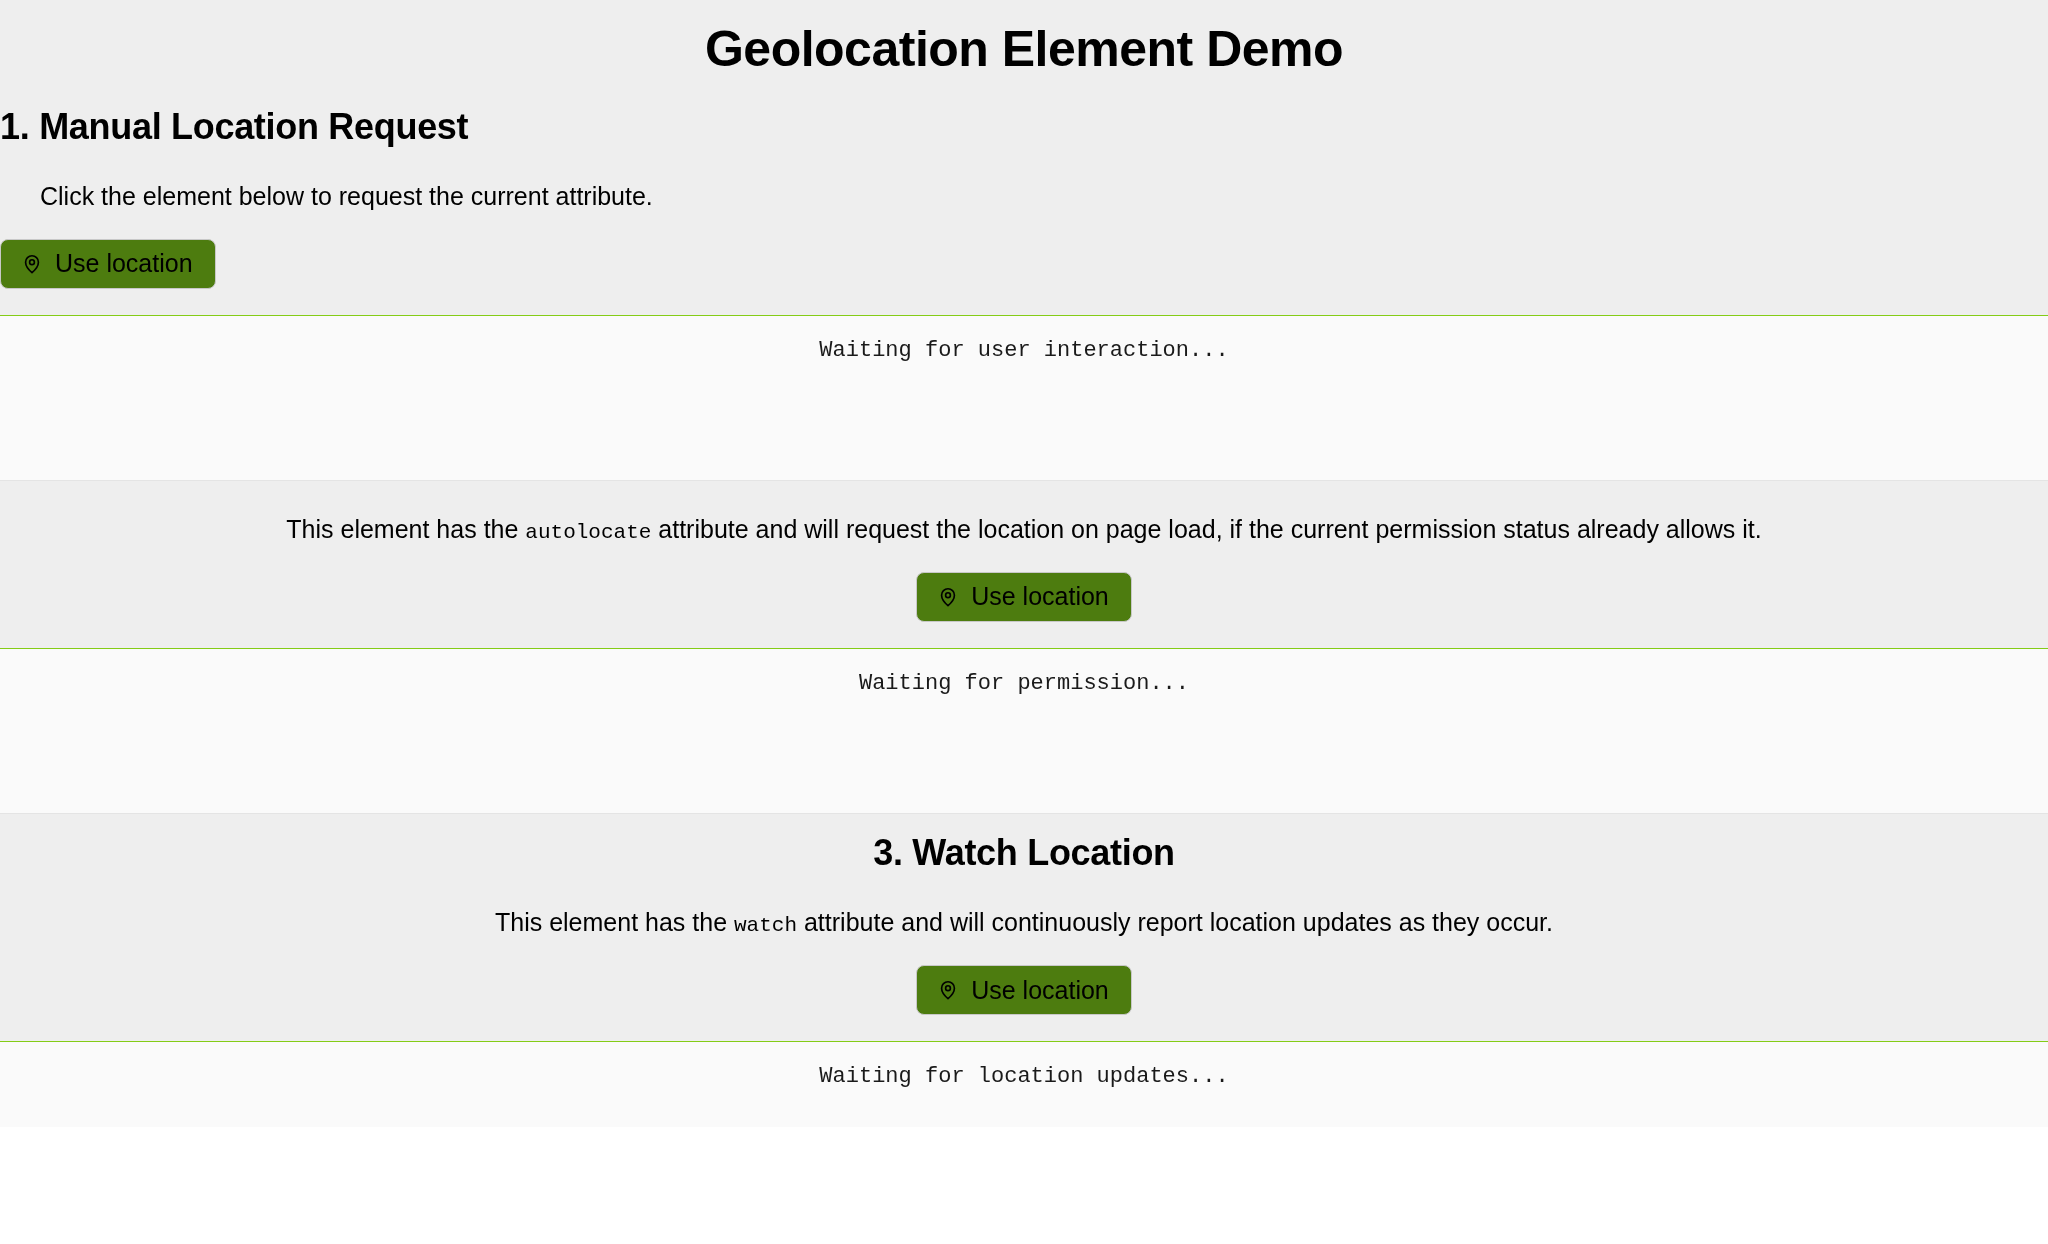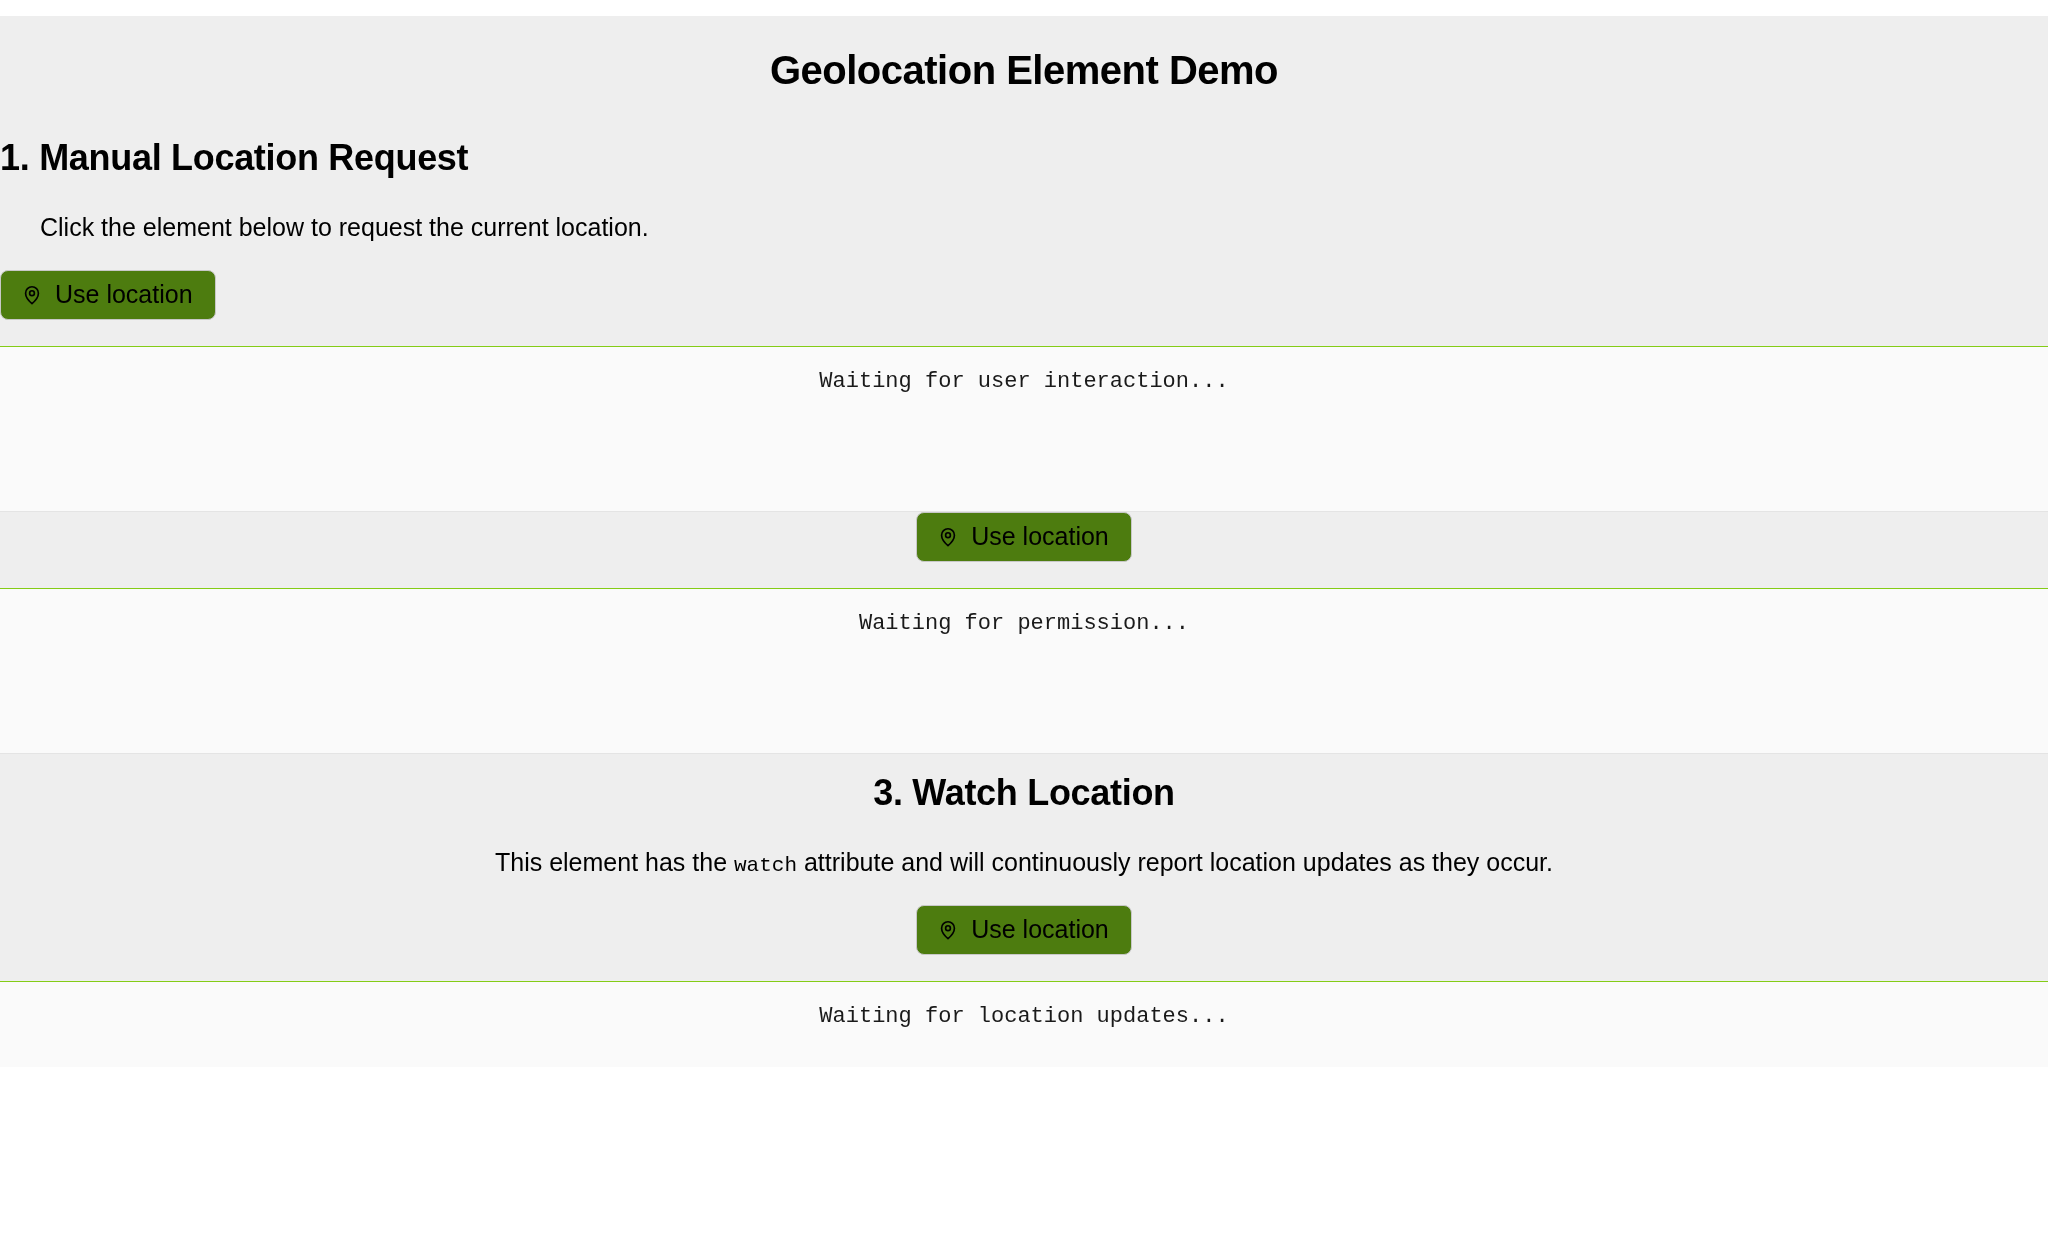--- a/index.html
+++ b/index.html
@@ -9,25 +9,25 @@
     font-family: "Liberation Sans", sans-serif;
     color: #000000;
   }
   body {
     width: 2048px;
     min-height: 1244px;
     -webkit-font-smoothing: antialiased;
   }
 
   .page-title {
-    font-size: 40px;
+    font-size: 50px;
     font-weight: bold;
     text-align: center;
-    margin: 16px;
-    padding: 32px 0 10px 0;
+    margin: 0;
+    padding: 20px 0 10px 0;
     letter-spacing: -0.5px;
   }
 
   .section {
     background: #eeeeee;
     padding: 0 0 26px 0;
     text-align: center;
   }
 
   .section-title {
@@ -97,39 +97,42 @@
 </style>
 </head>
 <body>
 
 <div class="header-block">
   <h1 class="page-title">Geolocation Element Demo</h1>
 
   <div class="section-inner">
     <h2 class="section-title">1. Manual Location Request</h2>
     <p class="section-desc">
-      <span>Click the element below to request the current location.</span>
+      <span>Click the element below to request the current attribute.</span>
     </p>
     <button class="locate-button">
       <span class="pin-icon">
         <svg width="22" height="24" viewBox="0 0 24 24" fill="none" stroke="#000000" stroke-width="1.8" stroke-linecap="round" stroke-linejoin="round">
           <path d="M12 21.5s7-6.2 7-11.5a7 7 0 1 0-14 0c0 5.3 7 11.5 7 11.5z"></path>
           <circle cx="12" cy="10" r="2.6"></circle>
         </svg>
       </span>
       <span>Use location</span>
     </button>
   </div>
 </div>
 
 <div class="output tall-1">
   <span>Waiting for user interaction...</span>
 </div>
 
 <div class="section">
+  <p class="section-desc">
+    <span>This element has the </span><code>autolocate</code><span> attribute and will request the location on page load, if the current permission status already allows it.</span>
+  </p>
   <button class="locate-button">
     <span class="pin-icon">
       <svg width="22" height="24" viewBox="0 0 24 24" fill="none" stroke="#000000" stroke-width="1.8" stroke-linecap="round" stroke-linejoin="round">
         <path d="M12 21.5s7-6.2 7-11.5a7 7 0 1 0-14 0c0 5.3 7 11.5 7 11.5z"></path>
         <circle cx="12" cy="10" r="2.6"></circle>
       </svg>
     </span>
     <span>Use location</span>
   </button>
 </div>

